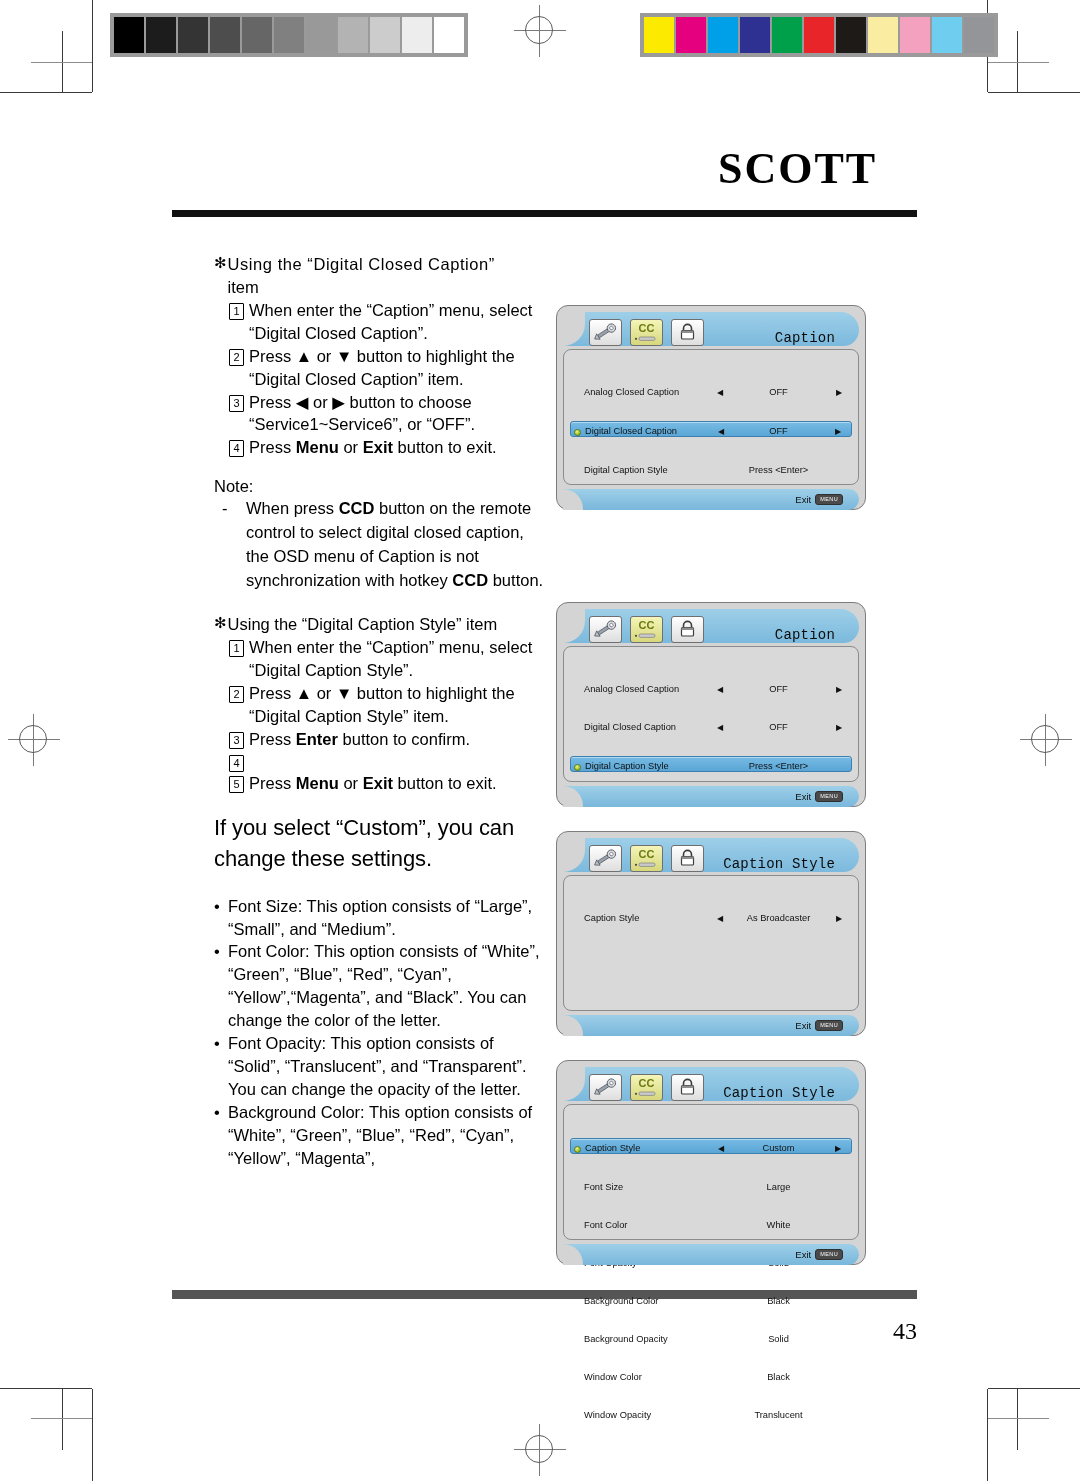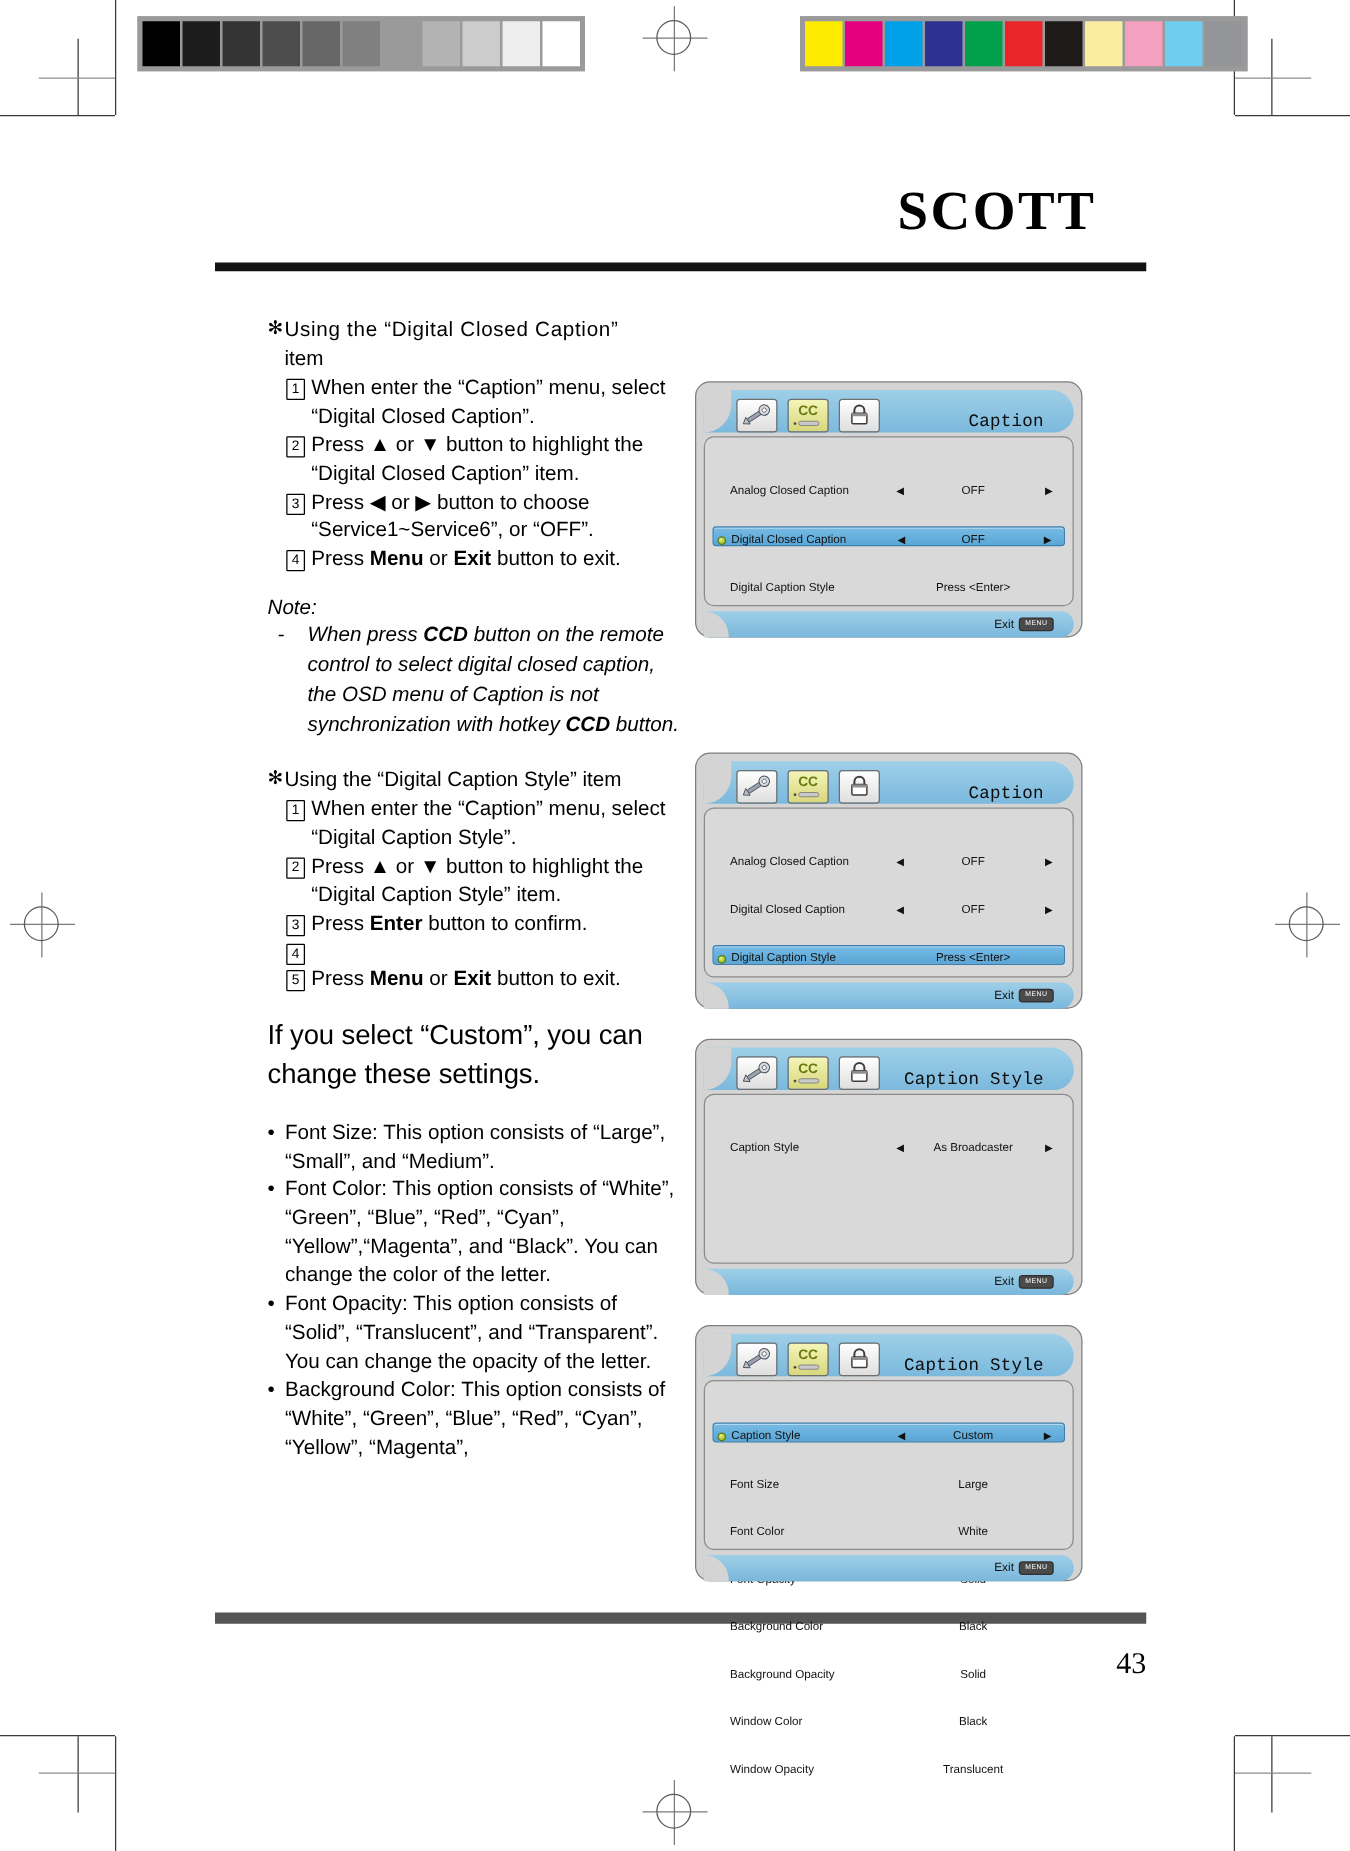--- a/index.html
+++ b/index.html
@@ -54,21 +54,21 @@
   .steps{margin:0;padding:0;list-style:none;}
   .steps li{display:flex;align-items:flex-start;padding-left:15px;margin-bottom:0px;}
   .steps li .num{
     flex:0 0 auto;display:inline-block;min-width:13px;height:15px;
     border:1px solid #000;border-radius:1px;text-align:center;
     font-size:11px;line-height:15px;margin-right:5px;margin-top:4px;
   }
   .steps li .body{font-size:16.5px;line-height:1.39;}
   .b{font-weight:bold;}
 
-  .note-wrap{margin-top:18px;font-style:italic;}
+  .note-wrap{margin-top:18px;}
   .note-title{font-size:16.5px;}
   .note-body{display:flex;padding-left:8px;margin-top:1px;}
   .note-body .dash{width:24px;flex:0 0 auto;font-size:16.5px;line-height:1.45;}
   .note-body .ntxt{font-size:16.5px;line-height:1.45;}
 
   .bullets{margin:0;padding:0;list-style:none;}
   .bullets li{display:flex;align-items:flex-start;}
   .bullets li .dot{flex:0 0 auto;width:14px;font-size:16.5px;line-height:1.39;}
   .bullets li .body{font-size:16.5px;line-height:1.39;}
 

